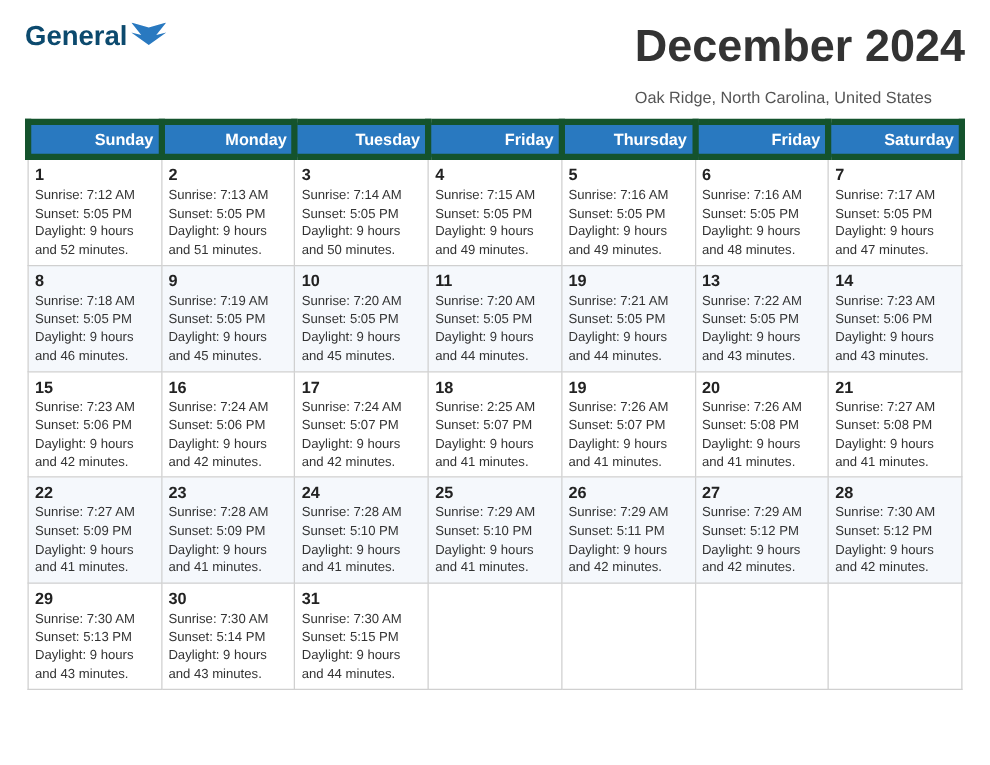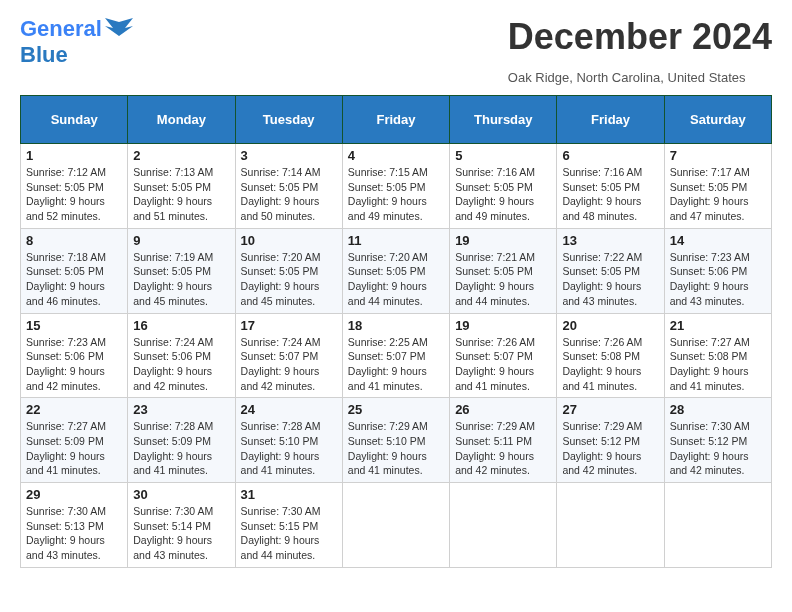--- a/index.html
+++ b/index.html
@@ -29,25 +29,25 @@
       margin-top: 12px;
     }
     .calendar-table {
       width: 100%;
       border-collapse: collapse;
       font-size: 11px;
     }
     .calendar-table th {
       background-color: #2979c0;
       color: #fff;
-      padding: 16px 4px;
-      text-align: center;
+      padding: 4px 4px;
+      text-align: right;
       font-size: 13px;
       font-weight: bold;
-      border: 1px solid #14532d;
+      border: 5px solid #14532d;
     }
     .calendar-table td {
       border: 1px solid #d0d0d0;
       vertical-align: top;
       padding: 4px 5px;
       width: calc(100% / 7);
       min-height: 80px;
       background: #fff;
     }
     .calendar-table tr:nth-child(even) td {
@@ -80,27 +80,24 @@
       display: flex;
       align-items: center;
     }
   </style>
 </head>
 <body>
 
 <div class="header-area">
   <div class="logo-container">
     <div class="logo-row1">
-      <span style="font-size:22px;font-weight:bold;color:#3b82f6;">General</span>
+      <span style="font-size:22px;font-weight:bold;color:#0c4a6e;">General</span>
       <svg width="28" height="22" viewBox="0 0 28 22" style="margin-left:3px;">
         <polygon points="14,4 28,0 20,10 28,8 14,18 0,8 8,10 0,0" fill="#2979c0"></polygon>
       </svg>
-    </div>
-    <div class="logo-row2">
-      <span style="font-size:22px;font-weight:bold;color:#2979c0;">Blue</span>
     </div>
   </div>
   <div class="title-area">
     <div class="month-year">December 2024</div>
     <div class="location">Oak Ridge, North Carolina, United States</div>
   </div>
 </div>
 
 <table class="calendar-table">
   <thead>

